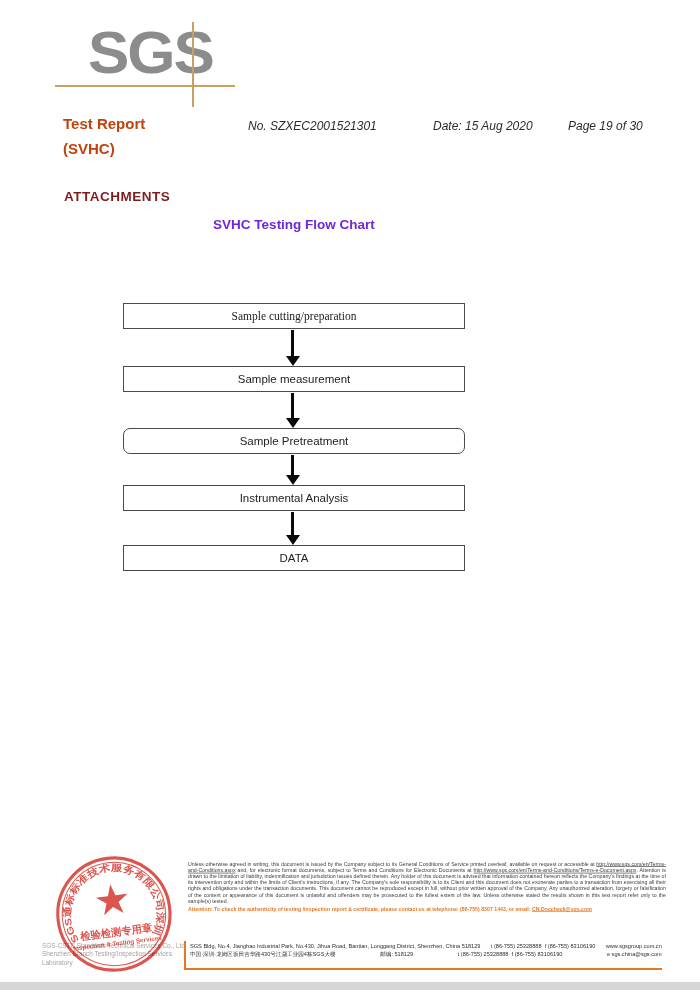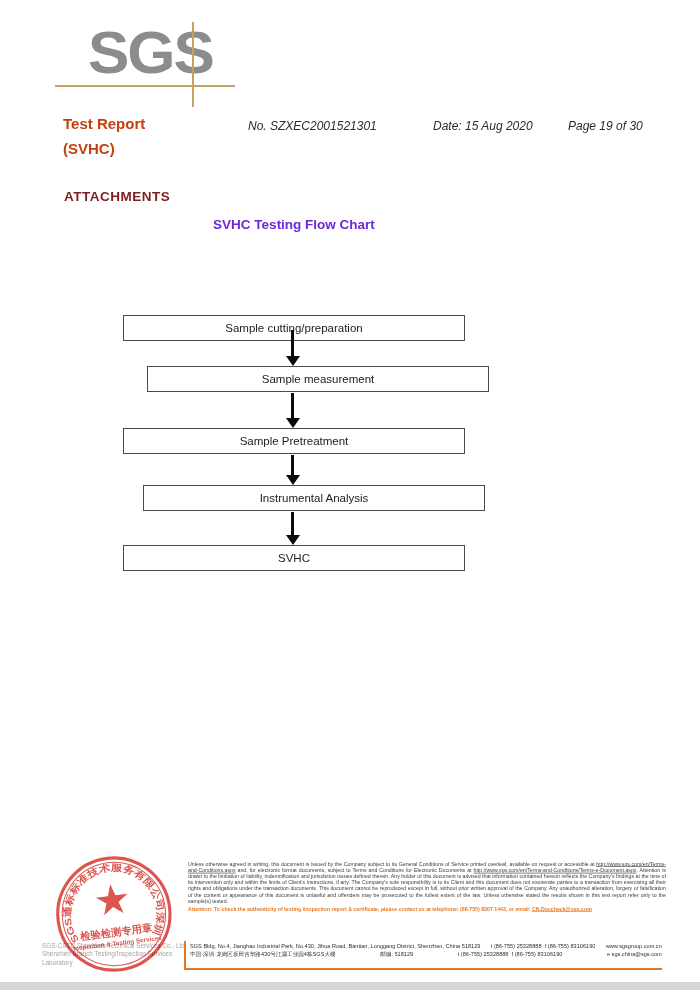--- a/index.html
+++ b/index.html
@@ -25,21 +25,21 @@
   .attach { position:absolute; left:64px; top:189px; font-size:13.5px; font-weight:bold;
     color:#7f1d1d; letter-spacing:.5px; }
   .chart-title { position:absolute; left:123px; top:217px; width:342px; text-align:center;
     font-size:13.5px; font-weight:bold; color:#6d28d9; }
 
   
   .flow { position:absolute; left:123px; top:303px; width:342px; height:275px; }
   .fbox { position:absolute; left:0; width:342px; height:26px; border:1px solid #4a4a4a;
     background:#fff; display:flex; align-items:center; justify-content:center;
     font-size:11.5px; color:#222; }
-  .fb0 { top:12px; } .fb1 { top:63px;margin-left:24px; } .fb2 { top:125px; } .fb3 { top:182px;margin-left:20px; } .fb4 { top:242px; }
+  .fb0 { top:0;font-family:Liberation Serif, serif; } .fb1 { top:63px; } .fb2 { top:125px;border-radius:7px; } .fb3 { top:182px; } .fb4 { top:242px; }
   .flow-arrow { position:absolute; left:168px; width:3px; background:#0a0a0a; }
   .flow-arrow::after { content:""; position:absolute; left:-5.5px; bottom:-9px;
     border:7px solid transparent; border-top:10px solid #0a0a0a; border-bottom:0; }
   .fa0 { top:27px;  height:27px; }
   .fa1 { top:90px;  height:26px; }
   .fa2 { top:152px; height:21px; }
   .fa3 { top:209px; height:24px; }
 
   
   .company { position:absolute; left:42px; top:942px; width:190px; color:#a6a4a2;
@@ -89,21 +89,21 @@
 
   <div class="flow">
     <div class="fbox fb0">Sample cutting/preparation</div>
     <div class="flow-arrow fa0"></div>
     <div class="fbox fb1">Sample measurement</div>
     <div class="flow-arrow fa1"></div>
     <div class="fbox fb2">Sample Pretreatment</div>
     <div class="flow-arrow fa2"></div>
     <div class="fbox fb3">Instrumental Analysis</div>
     <div class="flow-arrow fa3"></div>
-    <div class="fbox fb4">SVHC</div>
+    <div class="fbox fb4">DATA</div>
   </div>
 
   <div class="company">
     <div>SGS-CSTC Standards Technical Services Co., Ltd.</div>
     <div>Shenzhen Branch Testing/Inspection Services Laboratory</div>
   </div>
 
   <div class="stamp-wrap">
     <svg width="128" height="124" viewBox="0 0 130 126">
       <defs>

